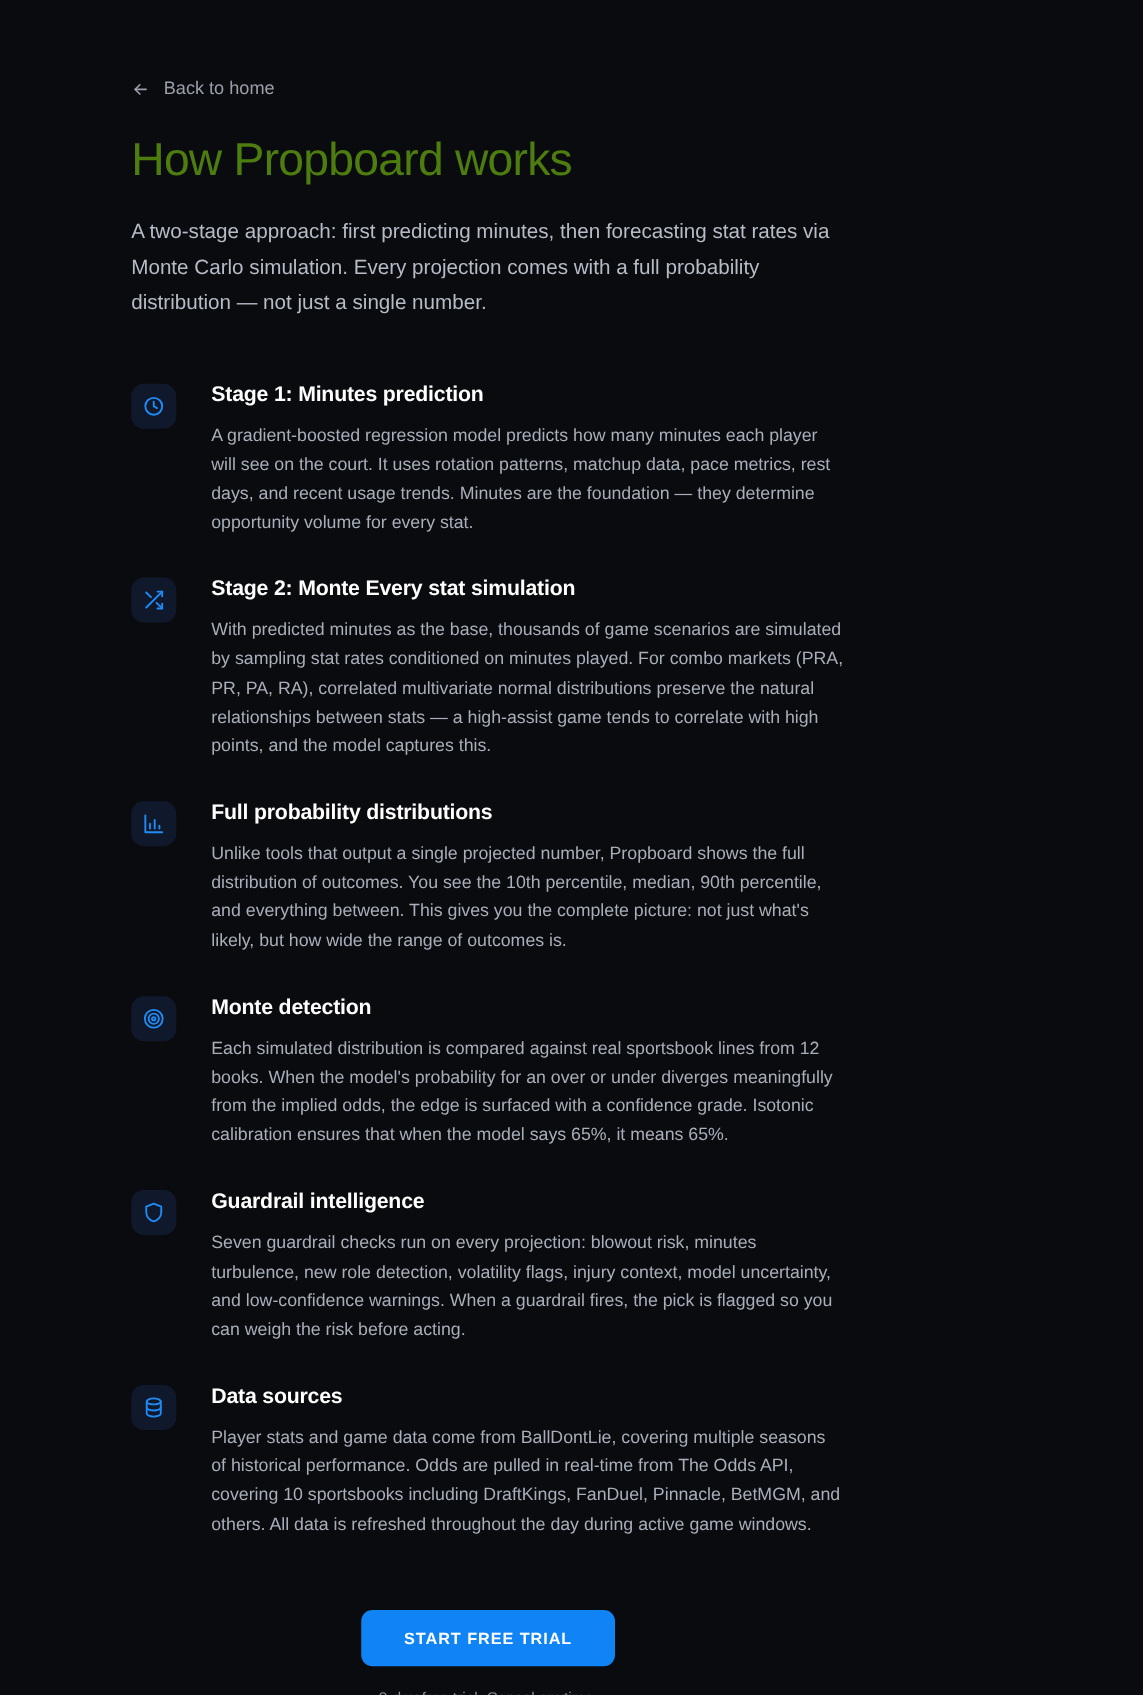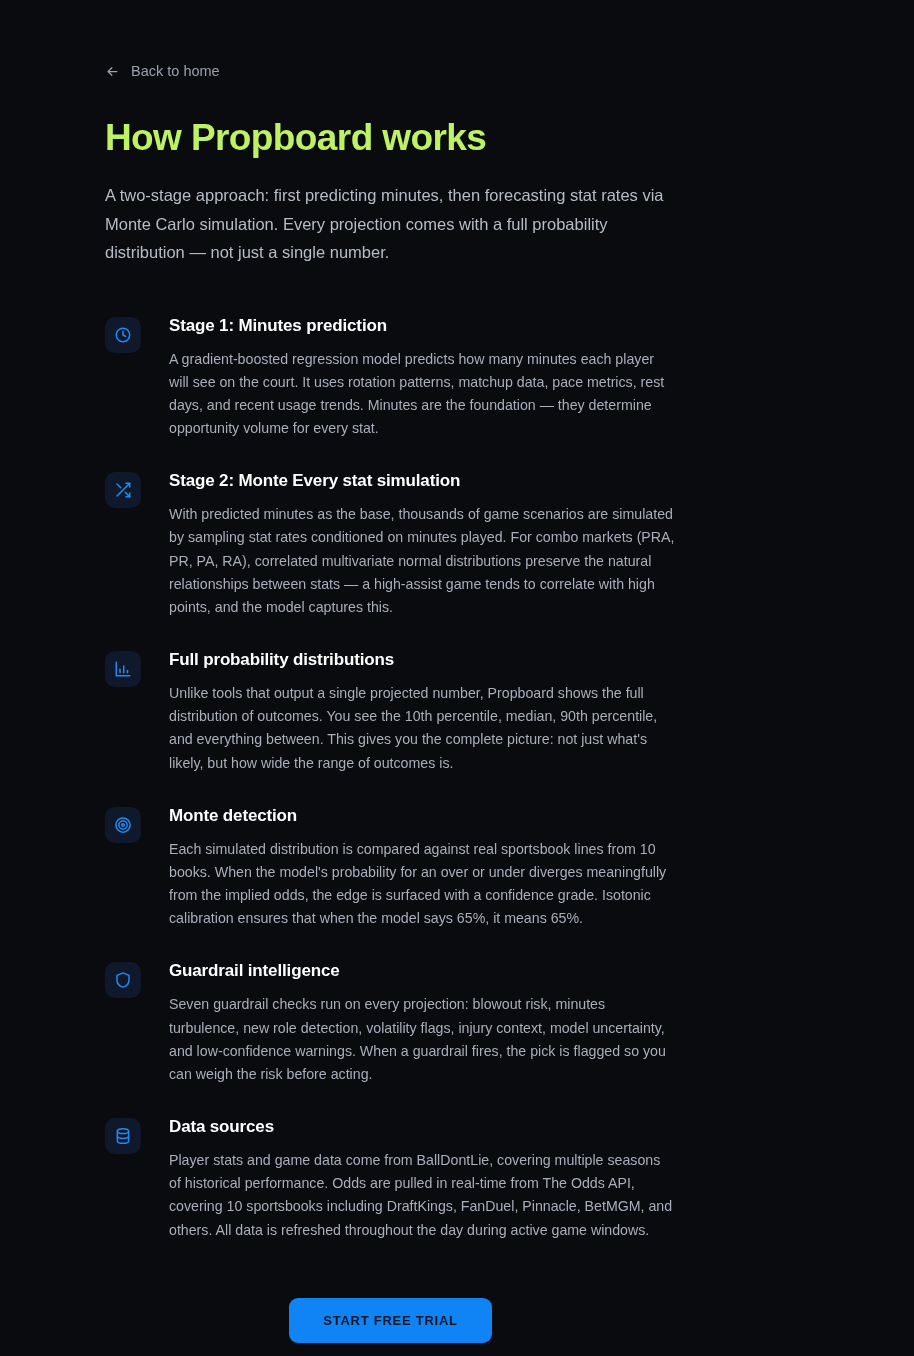--- a/index.html
+++ b/index.html
@@ -36,26 +36,26 @@
     display: inline-flex;
     width: 15px;
     height: 15px;
     align-items: center;
     justify-content: center;
   }
   .back-arrow svg { display: block; }
 
   
   .page-title {
-    margin-top: 38px;
+    margin-top: 28px;
     font-size: 37px;
     line-height: 1.12;
-    font-weight: 700;
+    font-weight: 400;
     letter-spacing: -0.6px;
-    color: #bef264;
+    color: #4d7c0f;
   }
 
   .page-intro {
     margin-top: 23px;
     font-size: 16.5px;
     line-height: 1.72;
     color: #b6bcc7;
     max-width: 722px;
     font-weight: 400;
   }
@@ -106,21 +106,21 @@
   .cta-wrap {
     margin-top: 56px;
     display: flex;
     flex-direction: column;
     align-items: center;
     padding-bottom: 60px;
   }
 
   .cta-button {
     background: #1184f5;
-    color: #0f172a;
+    color: #ffffff;
     border: none;
     border-radius: 9px;
     font-family: "Liberation Sans", sans-serif;
     font-size: 13px;
     font-weight: 700;
     letter-spacing: 0.75px;
     padding: 16px 34px;
     cursor: pointer;
     line-height: 1;
   }
@@ -200,21 +200,21 @@
     <div class="section">
       <div class="section-icon">
         <svg width="18" height="18" viewBox="0 0 24 24" fill="none" stroke="#1f8bf5" stroke-width="2" stroke-linecap="round" stroke-linejoin="round">
           <circle cx="12" cy="12" r="9.5"></circle>
           <circle cx="12" cy="12" r="5.5"></circle>
           <circle cx="12" cy="12" r="1.8"></circle>
         </svg>
       </div>
       <div class="section-body">
         <div class="section-title">Monte detection</div>
-        <div class="section-text">Each simulated distribution is compared against real sportsbook lines from 10 books. When the model's probability for an over or under diverges meaningfully from the implied odds, the edge is surfaced with a confidence grade. Isotonic calibration ensures that when the model says 65%, it means 65%.</div>
+        <div class="section-text">Each simulated distribution is compared against real sportsbook lines from 12 books. When the model's probability for an over or under diverges meaningfully from the implied odds, the edge is surfaced with a confidence grade. Isotonic calibration ensures that when the model says 65%, it means 65%.</div>
       </div>
     </div>
 
     <div class="section">
       <div class="section-icon">
         <svg width="18" height="18" viewBox="0 0 24 24" fill="none" stroke="#1f8bf5" stroke-width="2" stroke-linecap="round" stroke-linejoin="round">
           <path d="M12 2.5 L20 5.8 V11.5 C20 16.5 16.4 20.3 12 21.5 C7.6 20.3 4 16.5 4 11.5 V5.8 Z"></path>
         </svg>
       </div>
       <div class="section-body">

